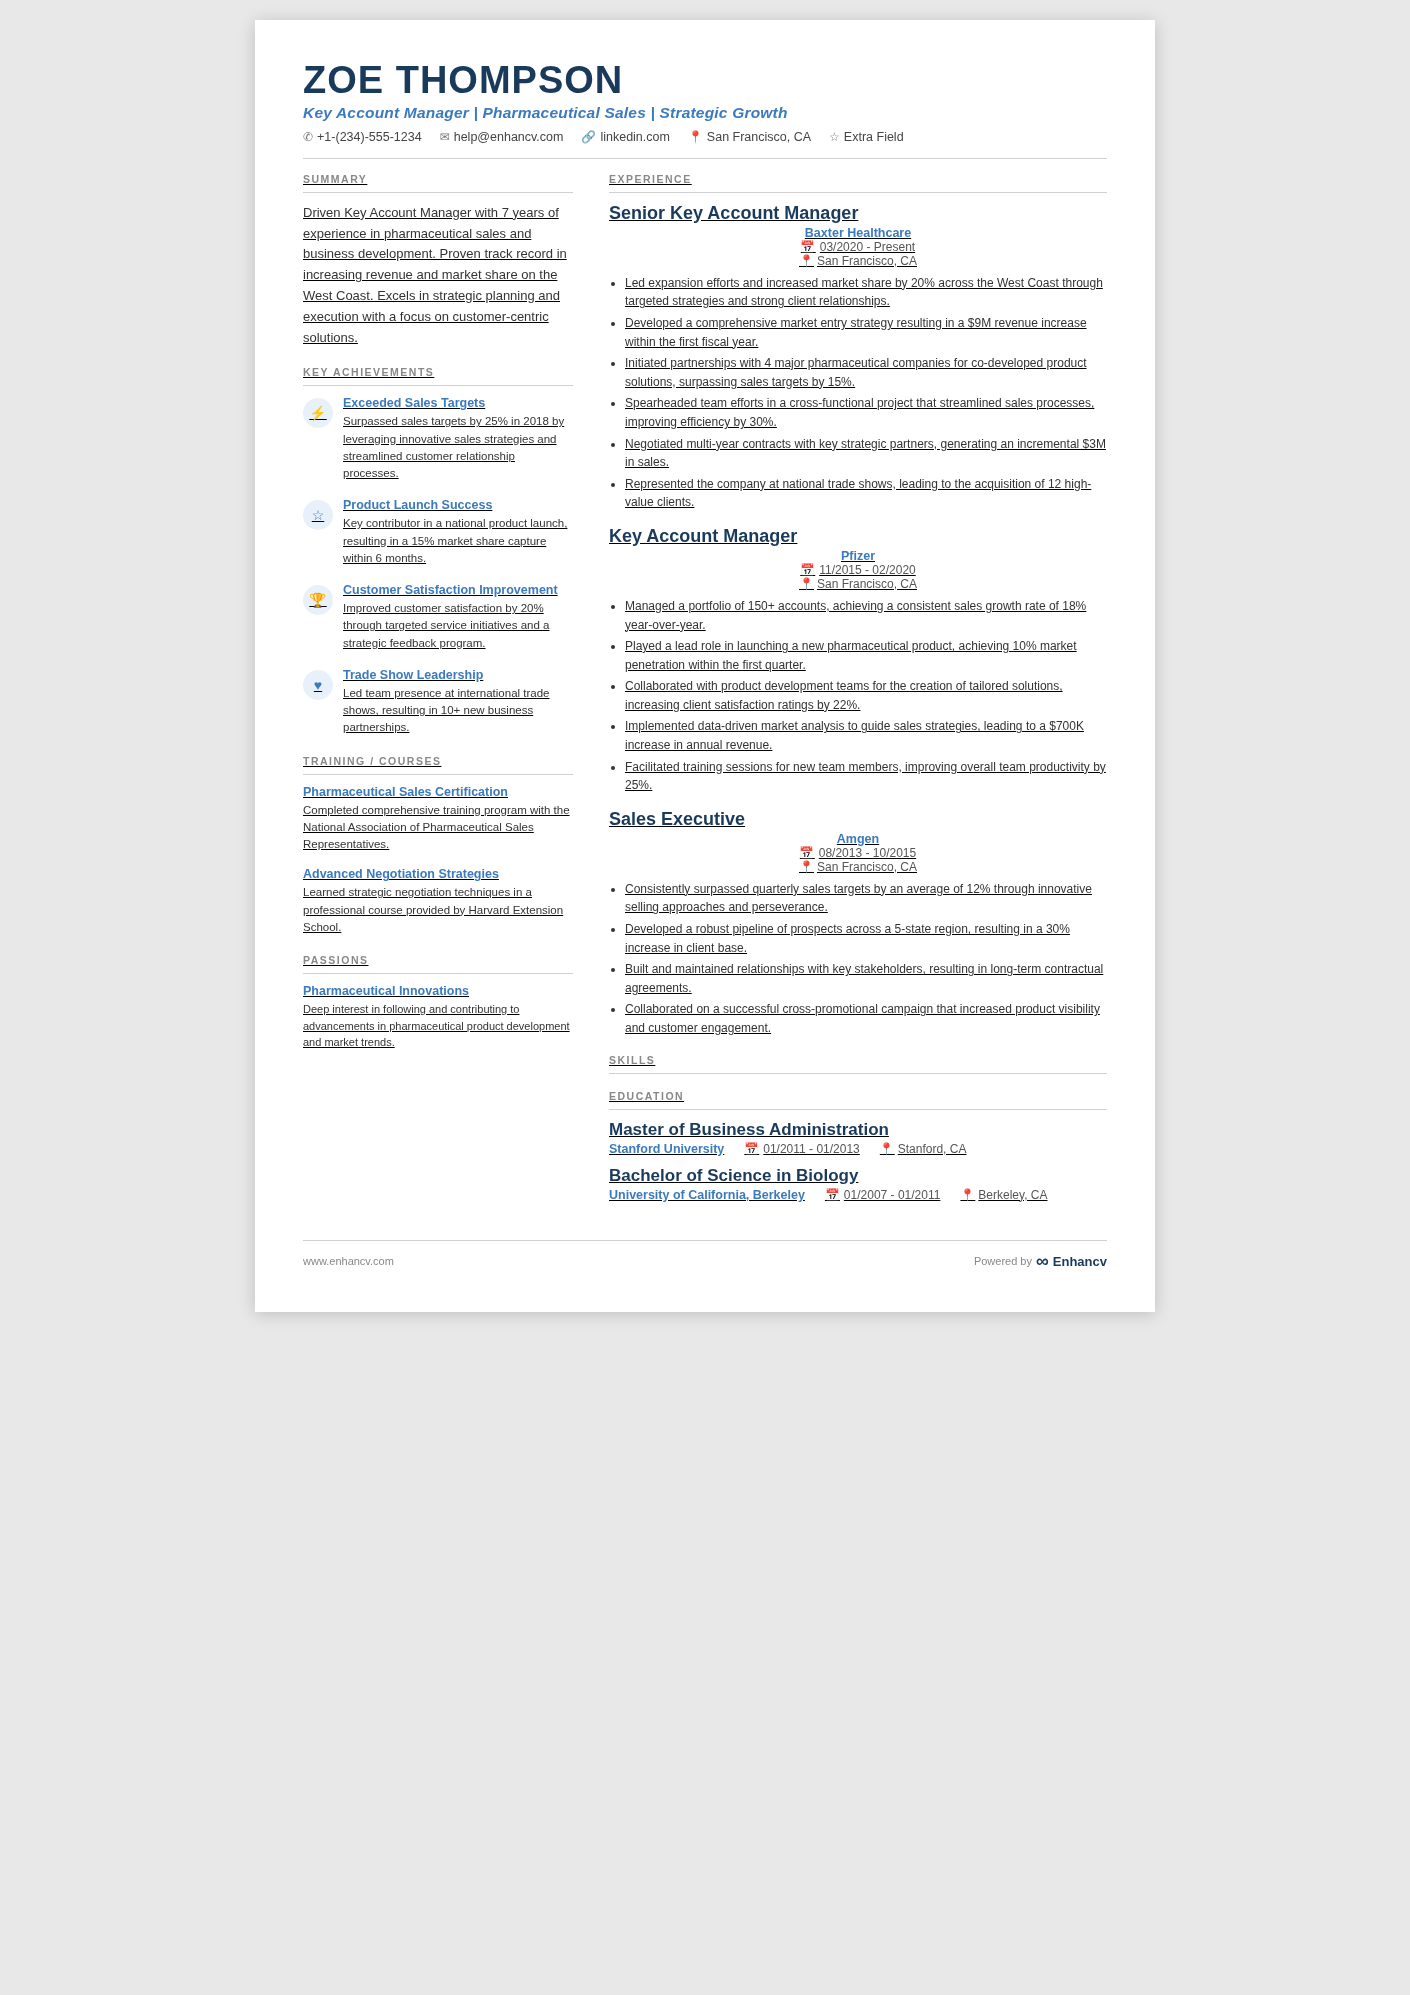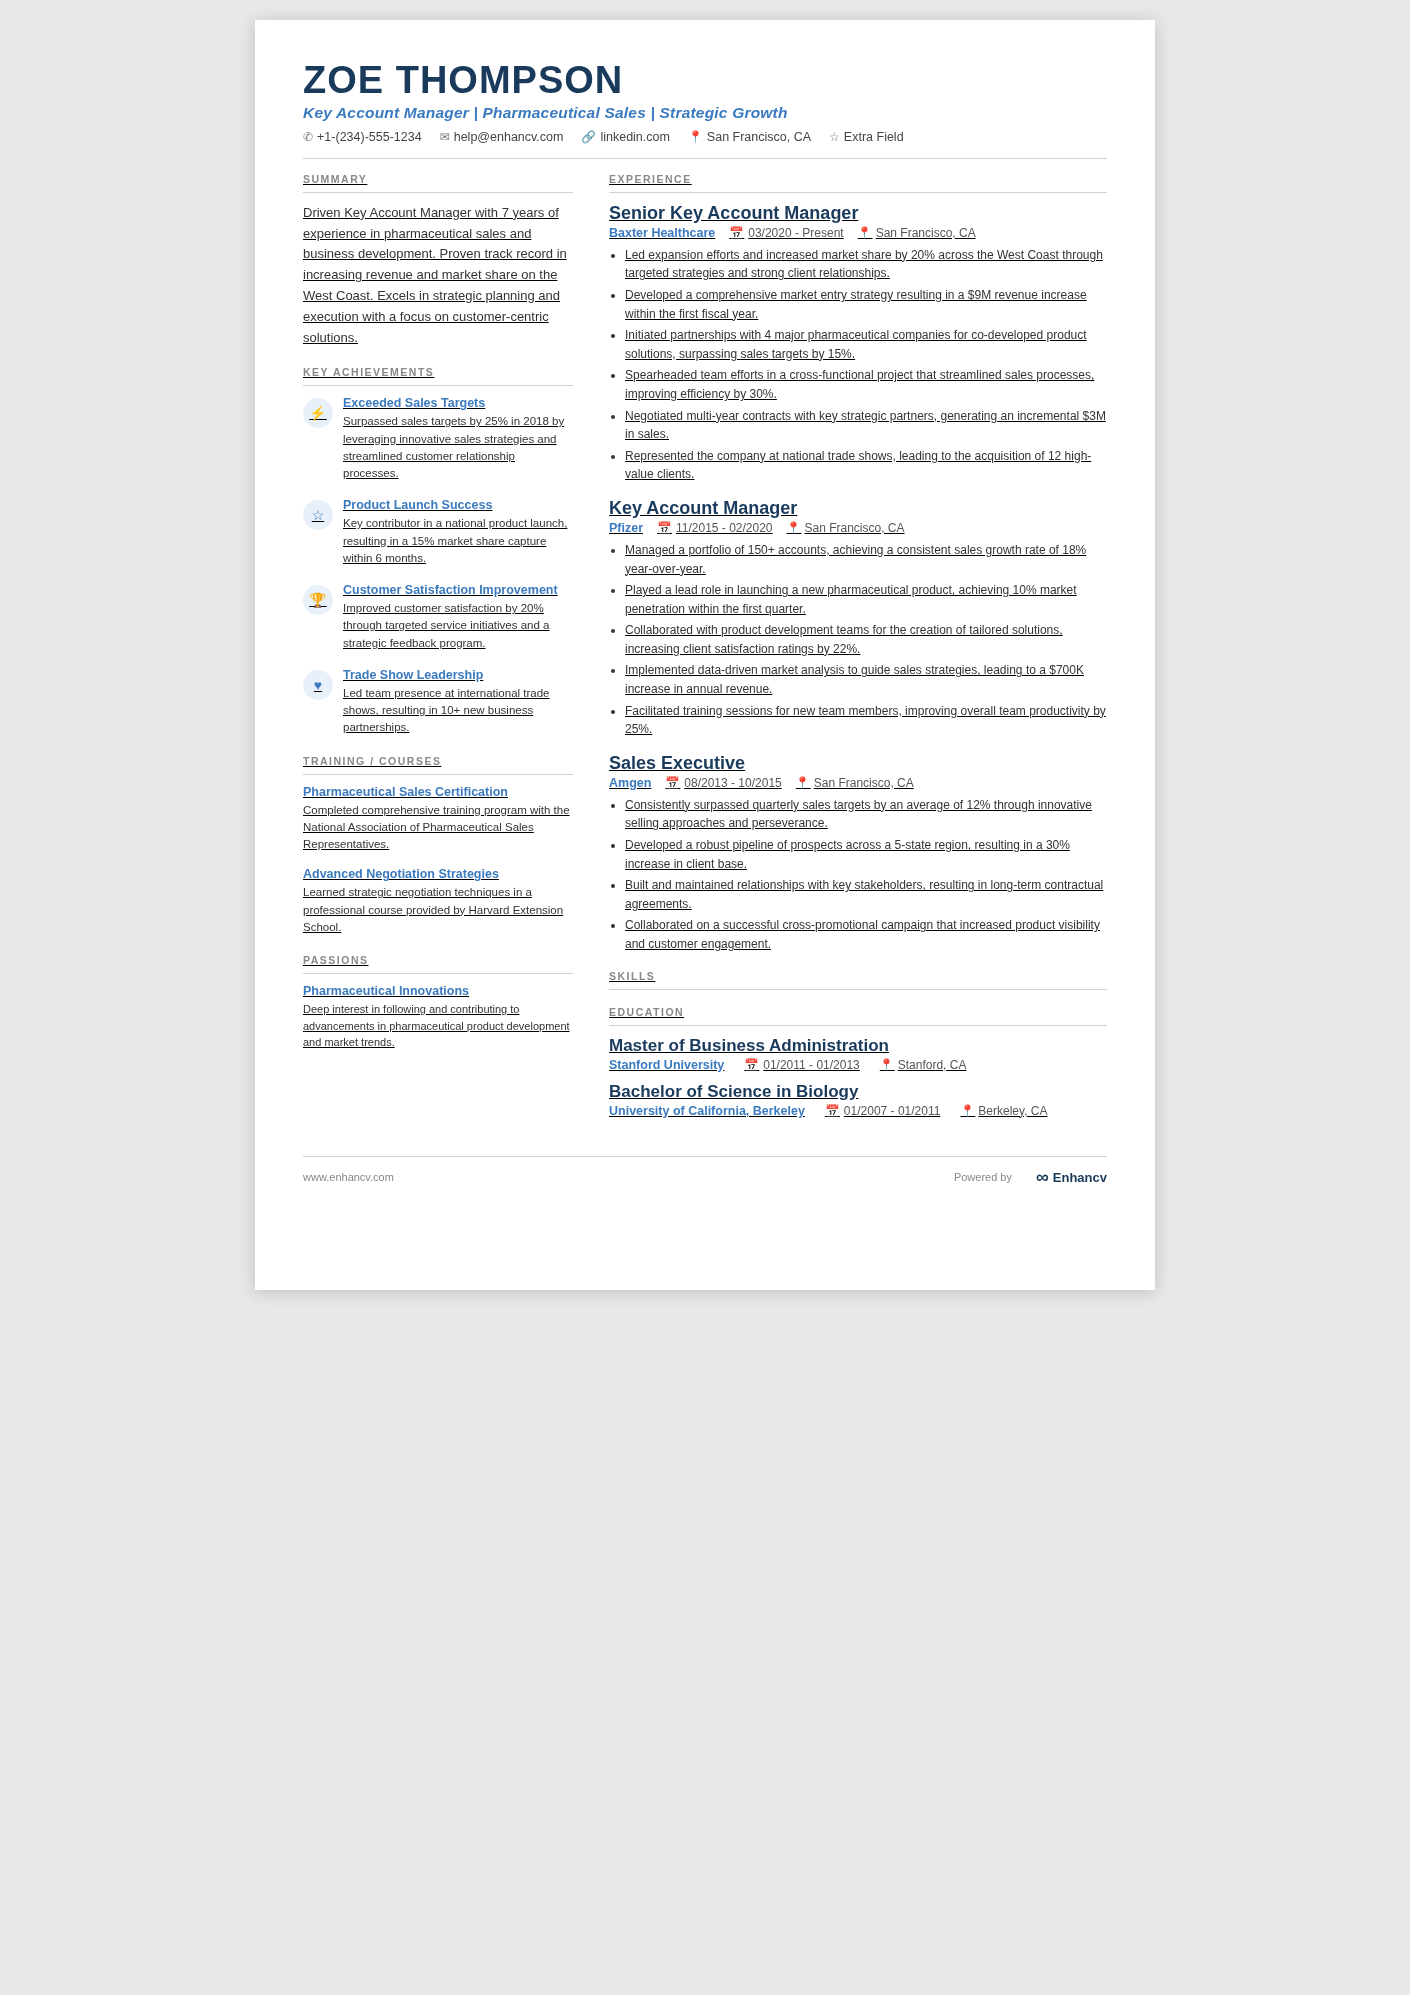--- a/index.html
+++ b/index.html
@@ -151,23 +151,23 @@
     
     .exp-job-title {
       font-size: 18px;
       font-weight: 800;
       color: #1a3a5c;
       margin-bottom: 2px;
     }
     .exp-company-row {
       display: flex;
       align-items: center;
-      gap: 14px;
       margin-bottom: 6px;
       flex-wrap: wrap;
+      flex-direction: column;
     }
     .exp-company {
       font-size: 12.5px;
       font-weight: 700;
       color: #3a7abf;
     }
     .exp-dates {
       font-size: 12px;
       color: #555;
       display: flex;
@@ -237,21 +237,21 @@
       margin-top: 28px;
       padding-top: 10px;
       display: flex;
       justify-content: space-between;
       align-items: center;
     }
     .footer-left { font-size: 11px; color: #888; }
     .footer-right {
       display: flex;
       align-items: center;
-      gap: 24px;
+      gap: 4px;
       font-size: 11px;
       color: #888;
       justify-content: center;
     }
     .enhancv-logo {
       display: flex;
       align-items: center;
       gap: 4px;
       font-size: 13px;
       font-weight: 700;

